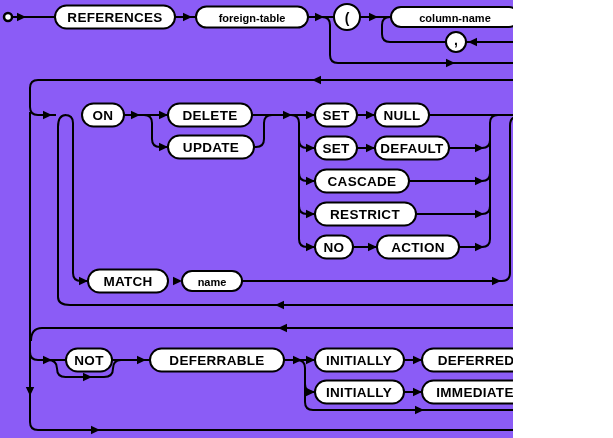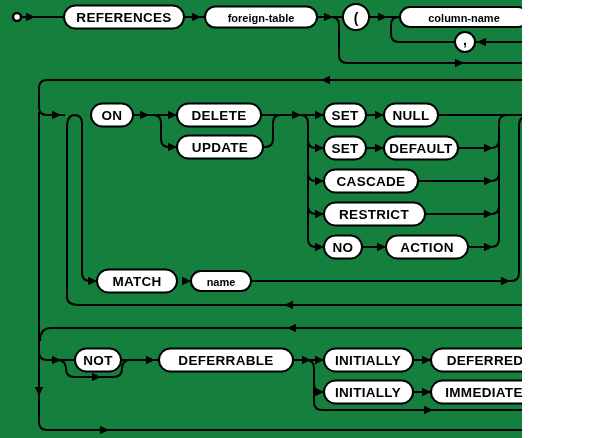--- a/index.html
+++ b/index.html
@@ -1,16 +1,16 @@
 <!DOCTYPE html>
 <html><head>
 <meta charset="utf-8">
 <style>
   html,body{margin:0;padding:0;background:#fff;}
-  .stage{width:513px;height:438px;background:#15803d;position:relative;overflow:hidden;padding-left:9px;}
+  .stage{width:513px;height:438px;background:#8b5cf6;position:relative;overflow:hidden;}
   svg text{font-family:"Liberation Sans","DejaVu Sans",sans-serif;font-weight:bold;fill:#000;
            text-anchor:middle;dominant-baseline:central;}
   .kw{font-size:13.5px;letter-spacing:.3px;}
   .nt{font-size:11px;}
   .pn{font-size:14px;}
   .pill{fill:#fff;stroke:#000;stroke-width:2;}
   .wire{fill:none;stroke:#000;stroke-width:2;}
   .term{fill:#fff;stroke:#000;stroke-width:2.5;}
 </style>
 </head>

